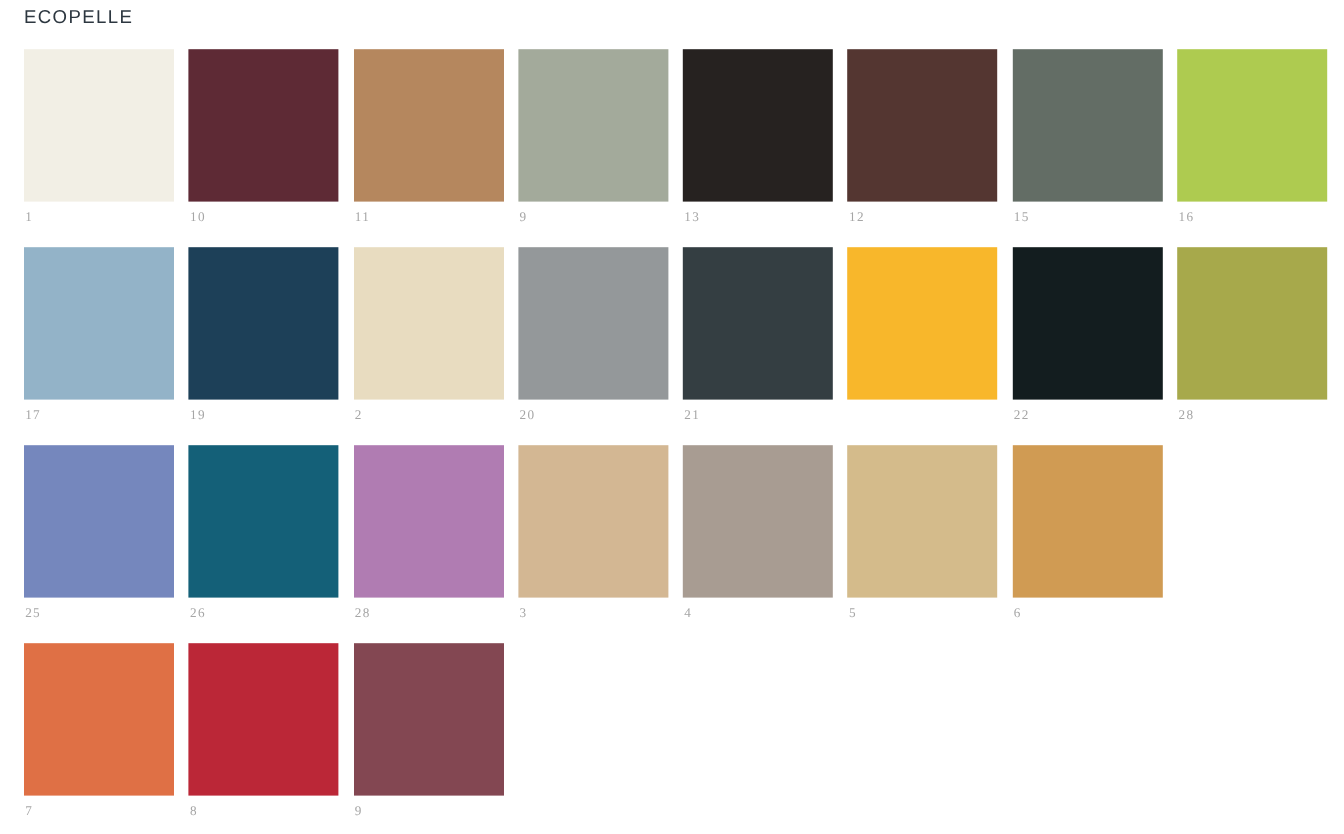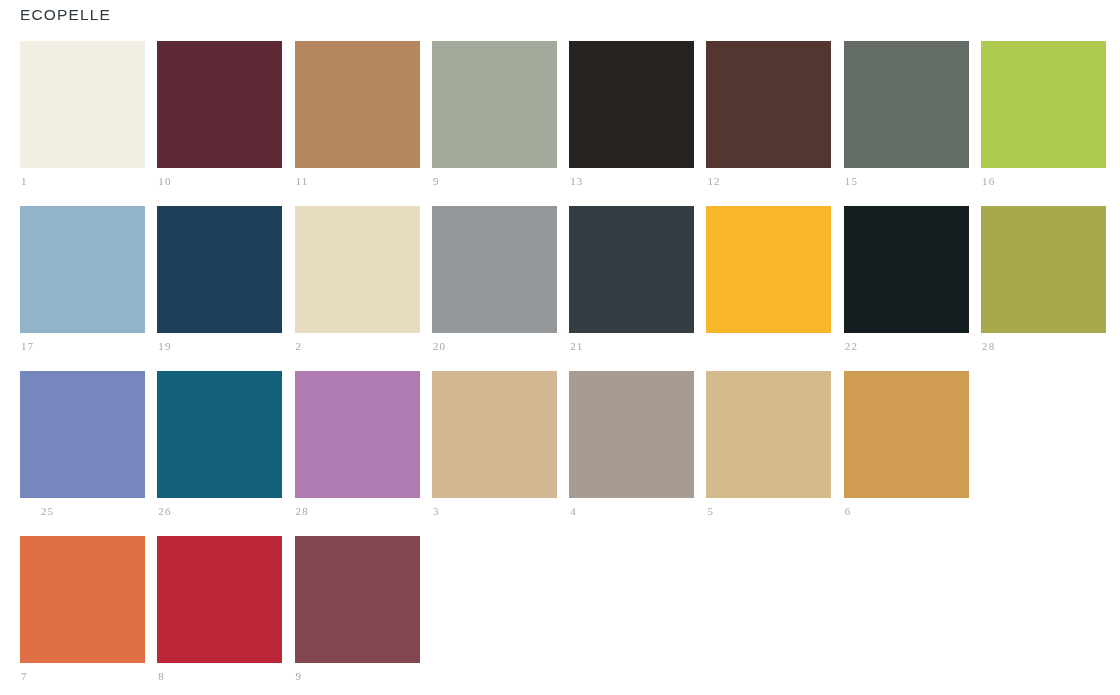--- a/index.html
+++ b/index.html
@@ -146,21 +146,21 @@
           <div class="swatch-label" style="color: rgb(166, 166, 166);">22</div>
         </div>
         <div class="swatch-cell">
           <div class="swatch-chip" style="background: rgb(167, 169, 75); width: 125px; height: 127px;"></div>
           <div class="swatch-label" style="color: rgb(166, 166, 166);">28</div>
         </div>
       </div>
       <div class="swatch-row">
         <div class="swatch-cell">
           <div class="swatch-chip" style="background: rgb(117, 135, 189); width: 125px; height: 127px;"></div>
-          <div class="swatch-label" style="color: rgb(166, 166, 166); margin-left: 20px;">25</div>
+          <div class="swatch-label" style="color: rgb(166, 166, 166);">25</div>
         </div>
         <div class="swatch-cell">
           <div class="swatch-chip" style="background: rgb(20, 96, 120); width: 125px; height: 127px;"></div>
           <div class="swatch-label" style="color: rgb(166, 166, 166);">26</div>
         </div>
         <div class="swatch-cell">
           <div class="swatch-chip" style="background: rgb(176, 124, 178); width: 125px; height: 127px;"></div>
           <div class="swatch-label" style="color: rgb(166, 166, 166);">28</div>
         </div>
         <div class="swatch-cell">

